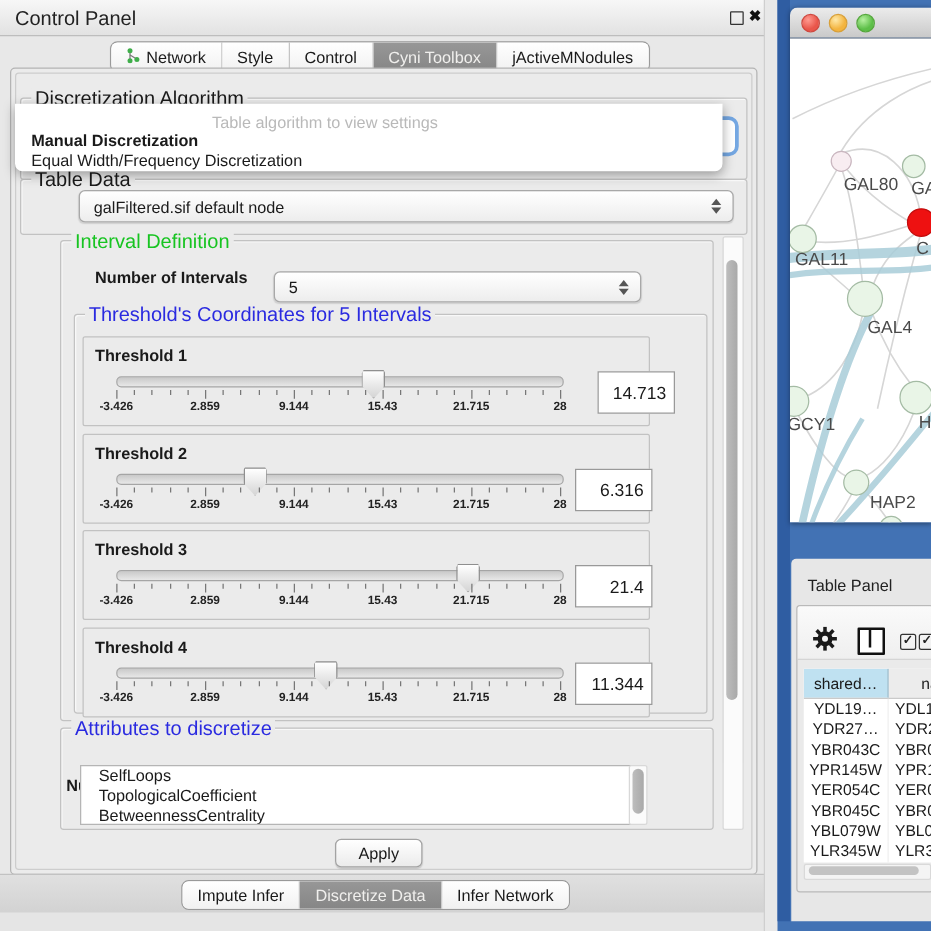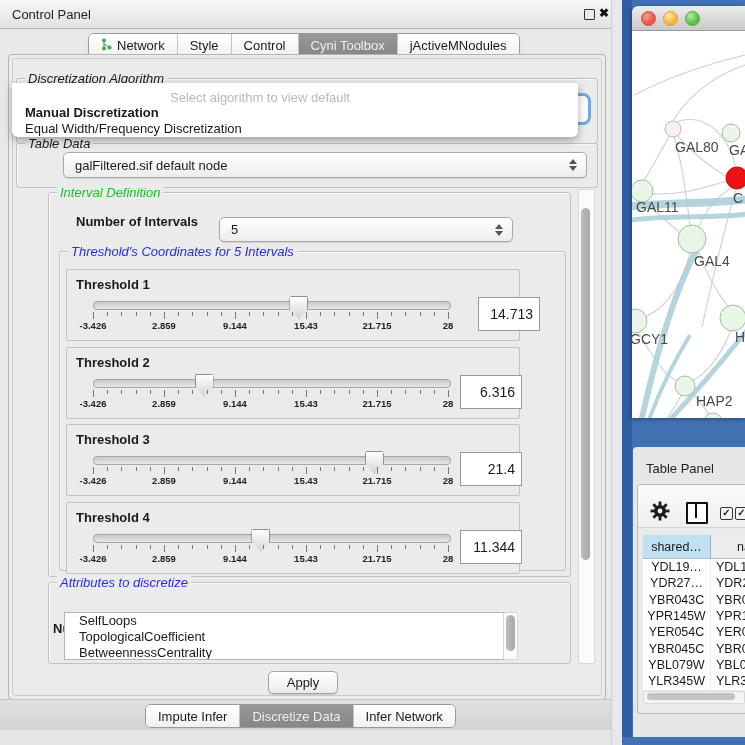--- a/index.html
+++ b/index.html
@@ -3,38 +3,38 @@
 <meta charset="utf-8">
 <style>
   html,body{margin:0;padding:0;}
   .screen{position:relative;width:745px;height:745px;background:#e8e8e8;
     font-family:"Liberation Sans",sans-serif;overflow:hidden;color:#1a1a1a;}
   .abs{position:absolute;}
 
   
   .cp-header{left:0;top:0;width:612px;height:28px;
     background:linear-gradient(#f7f7f7,#e2e2e2);border-bottom:1px solid #bdbdbd;}
-  .cp-title{left:12px;top:7px;font-size:13px;color:#222;}
+  .cp-title{left:12px;top:7px;font-size:16px;color:#222;}
   .float-btn{left:584px;top:9px;width:9px;height:9px;border:1.5px solid #333;border-radius:1px;}
   .close-btn{left:599px;top:6px;font-size:12px;font-weight:bold;color:#111;}
 
   .tabbar{left:88px;top:33px;height:23px;display:flex;border:1px solid #9a9a9a;
     border-radius:6px;overflow:hidden;background:#fdfdfd;box-shadow:0 1px 1px rgba(0,0,0,.15);}
   .tab{display:flex;align-items:center;gap:5px;padding:0 12px;font-size:13px;
     background:linear-gradient(#ffffff,#f1f1f1);border-right:1px solid #c4c4c4;white-space:nowrap;}
   .tab:last-child{border-right:none;}
   .tab.active{background:linear-gradient(#979797,#868686);color:#f0efed;}
 
   .outer-panel{left:8px;top:54px;width:596px;height:644px;border:1px solid #b4b4b4;
     border-radius:4px;background:#ebebeb;}
   .inner-panel{left:12px;top:58px;width:588px;height:636px;border:1px solid #cdcdcd;
     border-radius:3px;background:#ebebeb;}
 
   .group{border:1px solid #c2c2c2;border-radius:3px;box-shadow:inset 1px 1px 0 #f8f8f8;}
-  .group-title{position:absolute;top:-8px;left:8px;background:#ebebeb;padding:0 3px;font-size:13px;font-style:italic;}
+  .group-title{position:absolute;top:-8px;left:8px;background:#ebebeb;padding:0 3px;font-size:16px;}
   .gt-green{color:#17c421;}
   .gt-blue{color:#2a2ae0;}
   .gt-black{color:#1a1a1a;}
 
   .combo{background:linear-gradient(#ffffff,#ededed);border:1px solid #a8a8a8;
     border-radius:5px;font-size:13px;display:flex;align-items:center;
     box-shadow:0 1px 1px rgba(0,0,0,.12);}
   .combo .val{padding-left:11px;flex:1;}
   .spinner{width:14px;display:flex;flex-direction:column;align-items:center;gap:2px;margin-right:6px;}
   .spinner i{width:0;height:0;border-left:4px solid transparent;border-right:4px solid transparent;}
@@ -169,21 +169,21 @@
     <div class="combo" style="position:absolute;left:46px;top:8px;width:522px;height:24px;">
       <span class="val">galFiltered.sif default node</span>
       <span class="spinner">
           <i class="up"></i>
           <i class="dn"></i>
         </span>
     </div>
   </div>
 
   <div class="abs popup">
-    <div class="popup-hint">Select algorithm to view default</div>
+    <div class="popup-hint">Table algorithm to view settings</div>
     <div id="popup-items">
         <div class="popup-item" style="top: 22px; font-weight: bold;">Manual Discretization</div>
         <div class="popup-item" style="top: 38px; font-weight: normal;">Equal Width/Frequency Discretization</div>
       </div>
   </div>
 
   <div class="abs group" style="left:48px;top:192px;width:521px;height:383px;">
     <span class="group-title gt-green">Interval Definition</span>
 
     <div style="position:absolute;left:27px;top:21px;font-size:13px;font-weight:bold;">Number of Intervals</div>

